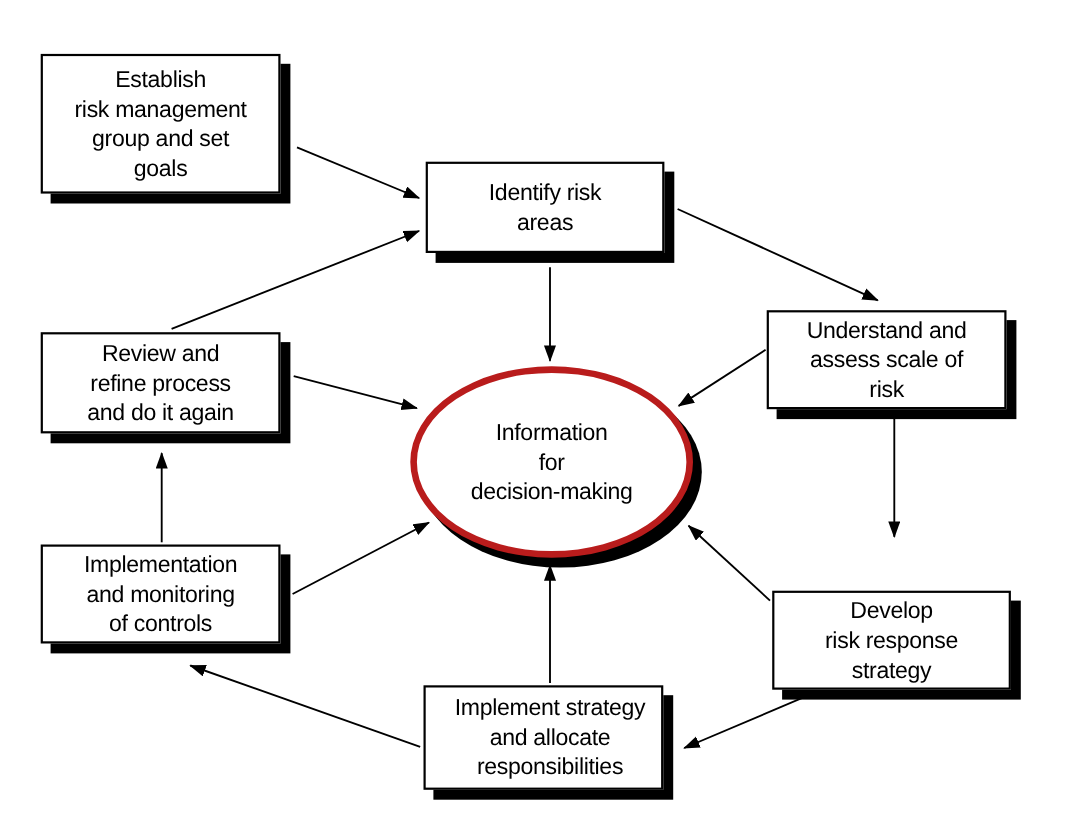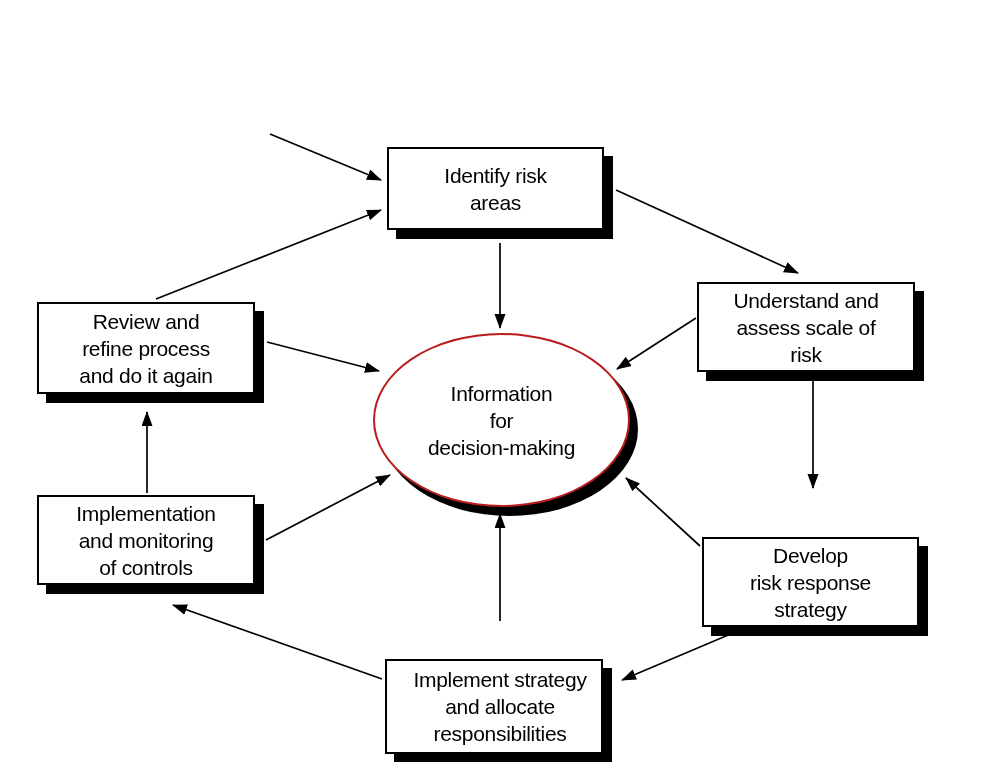--- a/index.html
+++ b/index.html
@@ -35,32 +35,32 @@
     text-align: center;
     font-size: 21px;
     line-height: 27px;
     letter-spacing: -0.3px;
     white-space: pre-line;
   }
   .n-establish { left: 37px;  top: 49px;  width: 218px; height: 127px; }
   .n-identify  { left: 387px; top: 147px; width: 217px; height: 83px;  }
   .n-understand{ left: 697px; top: 282px; width: 218px; height: 90px;  }
   .n-develop   { left: 702px; top: 493px; width: 217px; height: 90px; margin-top: 44px;  }
-  .n-implement { left: 385px; top: 659px; width: 218px; height: 95px; padding-left: 12px;  }
+  .n-implement { left: 385px; top: 623px; width: 218px; height: 95px; padding-left: 12px;  }
   .n-monitor   { left: 37px;  top: 495px; width: 218px; height: 90px;  }
   .n-review    { left: 37px;  top: 302px; width: 218px; height: 92px; text-align: center;  }
   .center-ellipse {
     position: absolute;
     left: 373px;
     top: 333px;
     width: 257px;
     height: 174px;
     box-sizing: border-box;
     background: #ffffff;
-    border: 2px solid #b91c1c;
+    border: 6px solid #b91c1c;
     border-radius: 50%;
     box-shadow: 8px 9px 0 #000000;
     display: flex;
     align-items: center;
     justify-content: center;
     text-align: center;
     font-size: 21px;
     line-height: 27px;
     letter-spacing: -0.3px;
     white-space: pre-line;
@@ -88,20 +88,26 @@
       <line x1="700" y1="546" x2="626" y2="478" marker-end="url(#ah)"></line>
       <line x1="806" y1="602" x2="622" y2="680" marker-end="url(#ah)"></line>
       <line x1="500" y1="621" x2="500" y2="514" marker-end="url(#ah)"></line>
       <line x1="382" y1="679" x2="173" y2="605" marker-end="url(#ah)"></line>
       <line x1="266" y1="540" x2="390" y2="475" marker-end="url(#ah)"></line>
       <line x1="147" y1="493" x2="147" y2="412" marker-end="url(#ah)"></line>
       <line x1="267" y1="342" x2="379" y2="371" marker-end="url(#ah)"></line>
     </g>
   </svg>
 
+  <div class="node n-establish">
+    <span class="label">Establish
+risk management
+group and set
+goals</span>
+  </div>
 
   <div class="node n-identify">
     <span class="label">Identify risk
 areas</span>
   </div>
 
   <div class="node n-understand">
     <span class="label">Understand and
 assess scale of
 risk</span>

